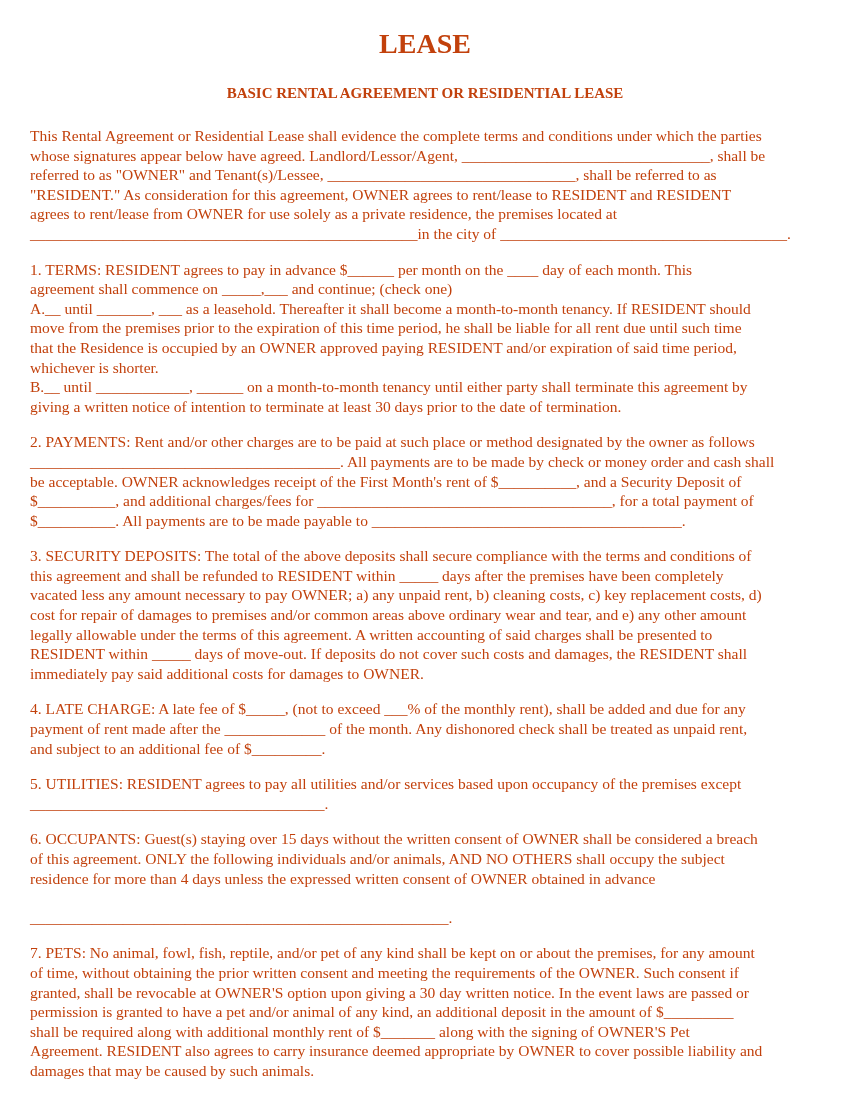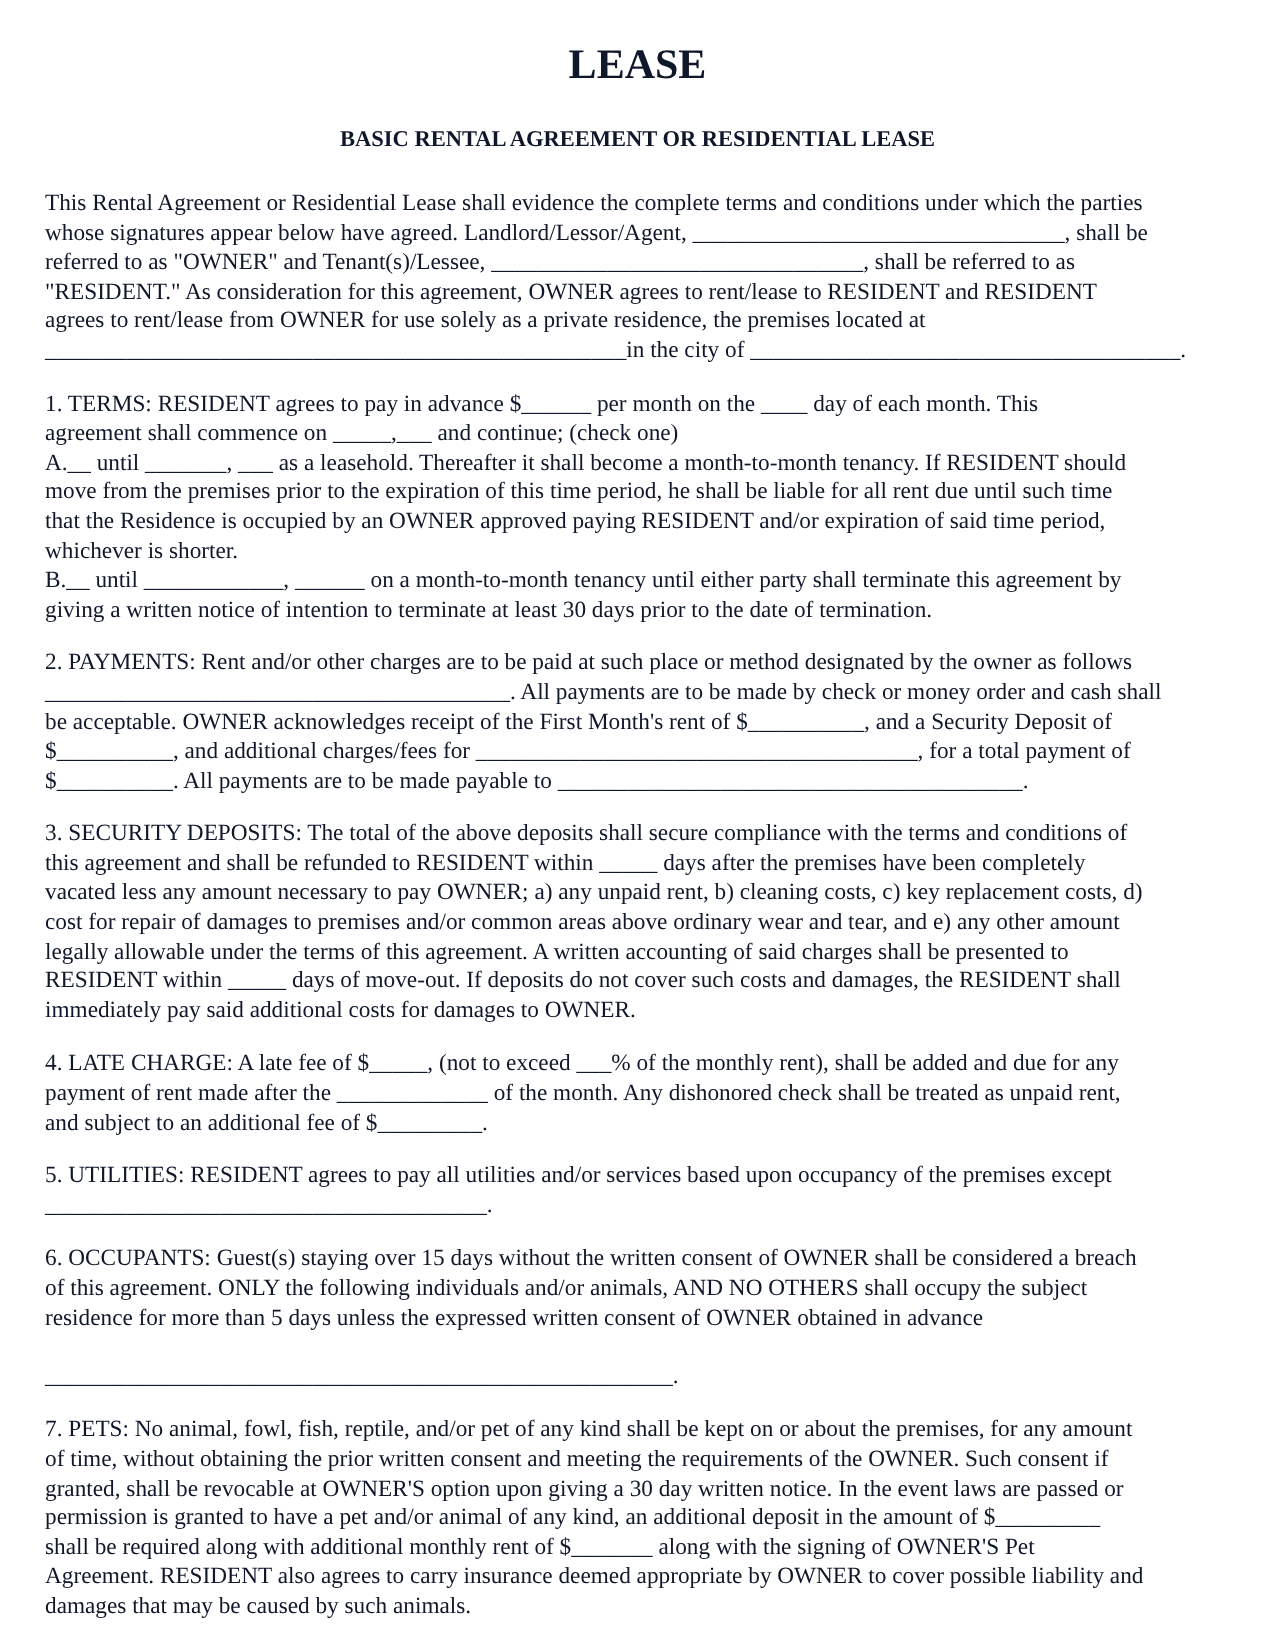--- a/index.html
+++ b/index.html
@@ -6,21 +6,21 @@
     margin: 0;
     padding: 0;
     background: #ffffff;
   }
   .page {
     position: relative;
     box-sizing: border-box;
     width: 850px;
     height: 1100px;
     background: #ffffff;
-    color: #0f172a;
+    color: #c2410c;
     font-family: "Liberation Serif", "DejaVu Serif", serif;
     padding: 24px 30px 0 30px;
     overflow: hidden;
   }
   .doc-title {
     margin: 4px 0 0 0;
     text-align: center;
     font-size: 28px;
     font-weight: bold;
     line-height: 32px;
@@ -92,21 +92,21 @@
         <div class="line">payment of rent made after the _____________ of the month. Any dishonored check shall be treated as unpaid rent,</div>
         <div class="line">and subject to an additional fee of $_________.</div>
       </div>
       <div class="section">
         <div class="line">5. <span class="hd">UTILITIES:</span> RESIDENT agrees to pay all utilities and/or services based upon occupancy of the premises except</div>
         <div class="line">______________________________________.</div>
       </div>
       <div class="section">
         <div class="line">6. <span class="hd">OCCUPANTS:</span> Guest(s) staying over 15 days without the written consent of OWNER shall be considered a breach</div>
         <div class="line">of this agreement. ONLY the following individuals and/or animals, AND NO OTHERS shall occupy the subject</div>
-        <div class="line">residence for more than 5 days unless the expressed written consent of OWNER obtained in advance</div>
+        <div class="line">residence for more than 4 days unless the expressed written consent of OWNER obtained in advance</div>
         <div class="line">&nbsp;</div>
         <div class="line">______________________________________________________.</div>
       </div>
       <div class="section">
         <div class="line">7. <span class="hd">PETS:</span> No animal, fowl, fish, reptile, and/or pet of any kind shall be kept on or about the premises, for any amount</div>
         <div class="line">of time, without obtaining the prior written consent and meeting the requirements of the OWNER. Such consent if</div>
         <div class="line">granted, shall be revocable at OWNER'S option upon giving a 30 day written notice. In the event laws are passed or</div>
         <div class="line">permission is granted to have a pet and/or animal of any kind, an additional deposit in the amount of $_________</div>
         <div class="line">shall be required along with additional monthly rent of $_______ along with the signing of OWNER'S Pet</div>
         <div class="line">Agreement. RESIDENT also agrees to carry insurance deemed appropriate by OWNER to cover possible liability and</div>

